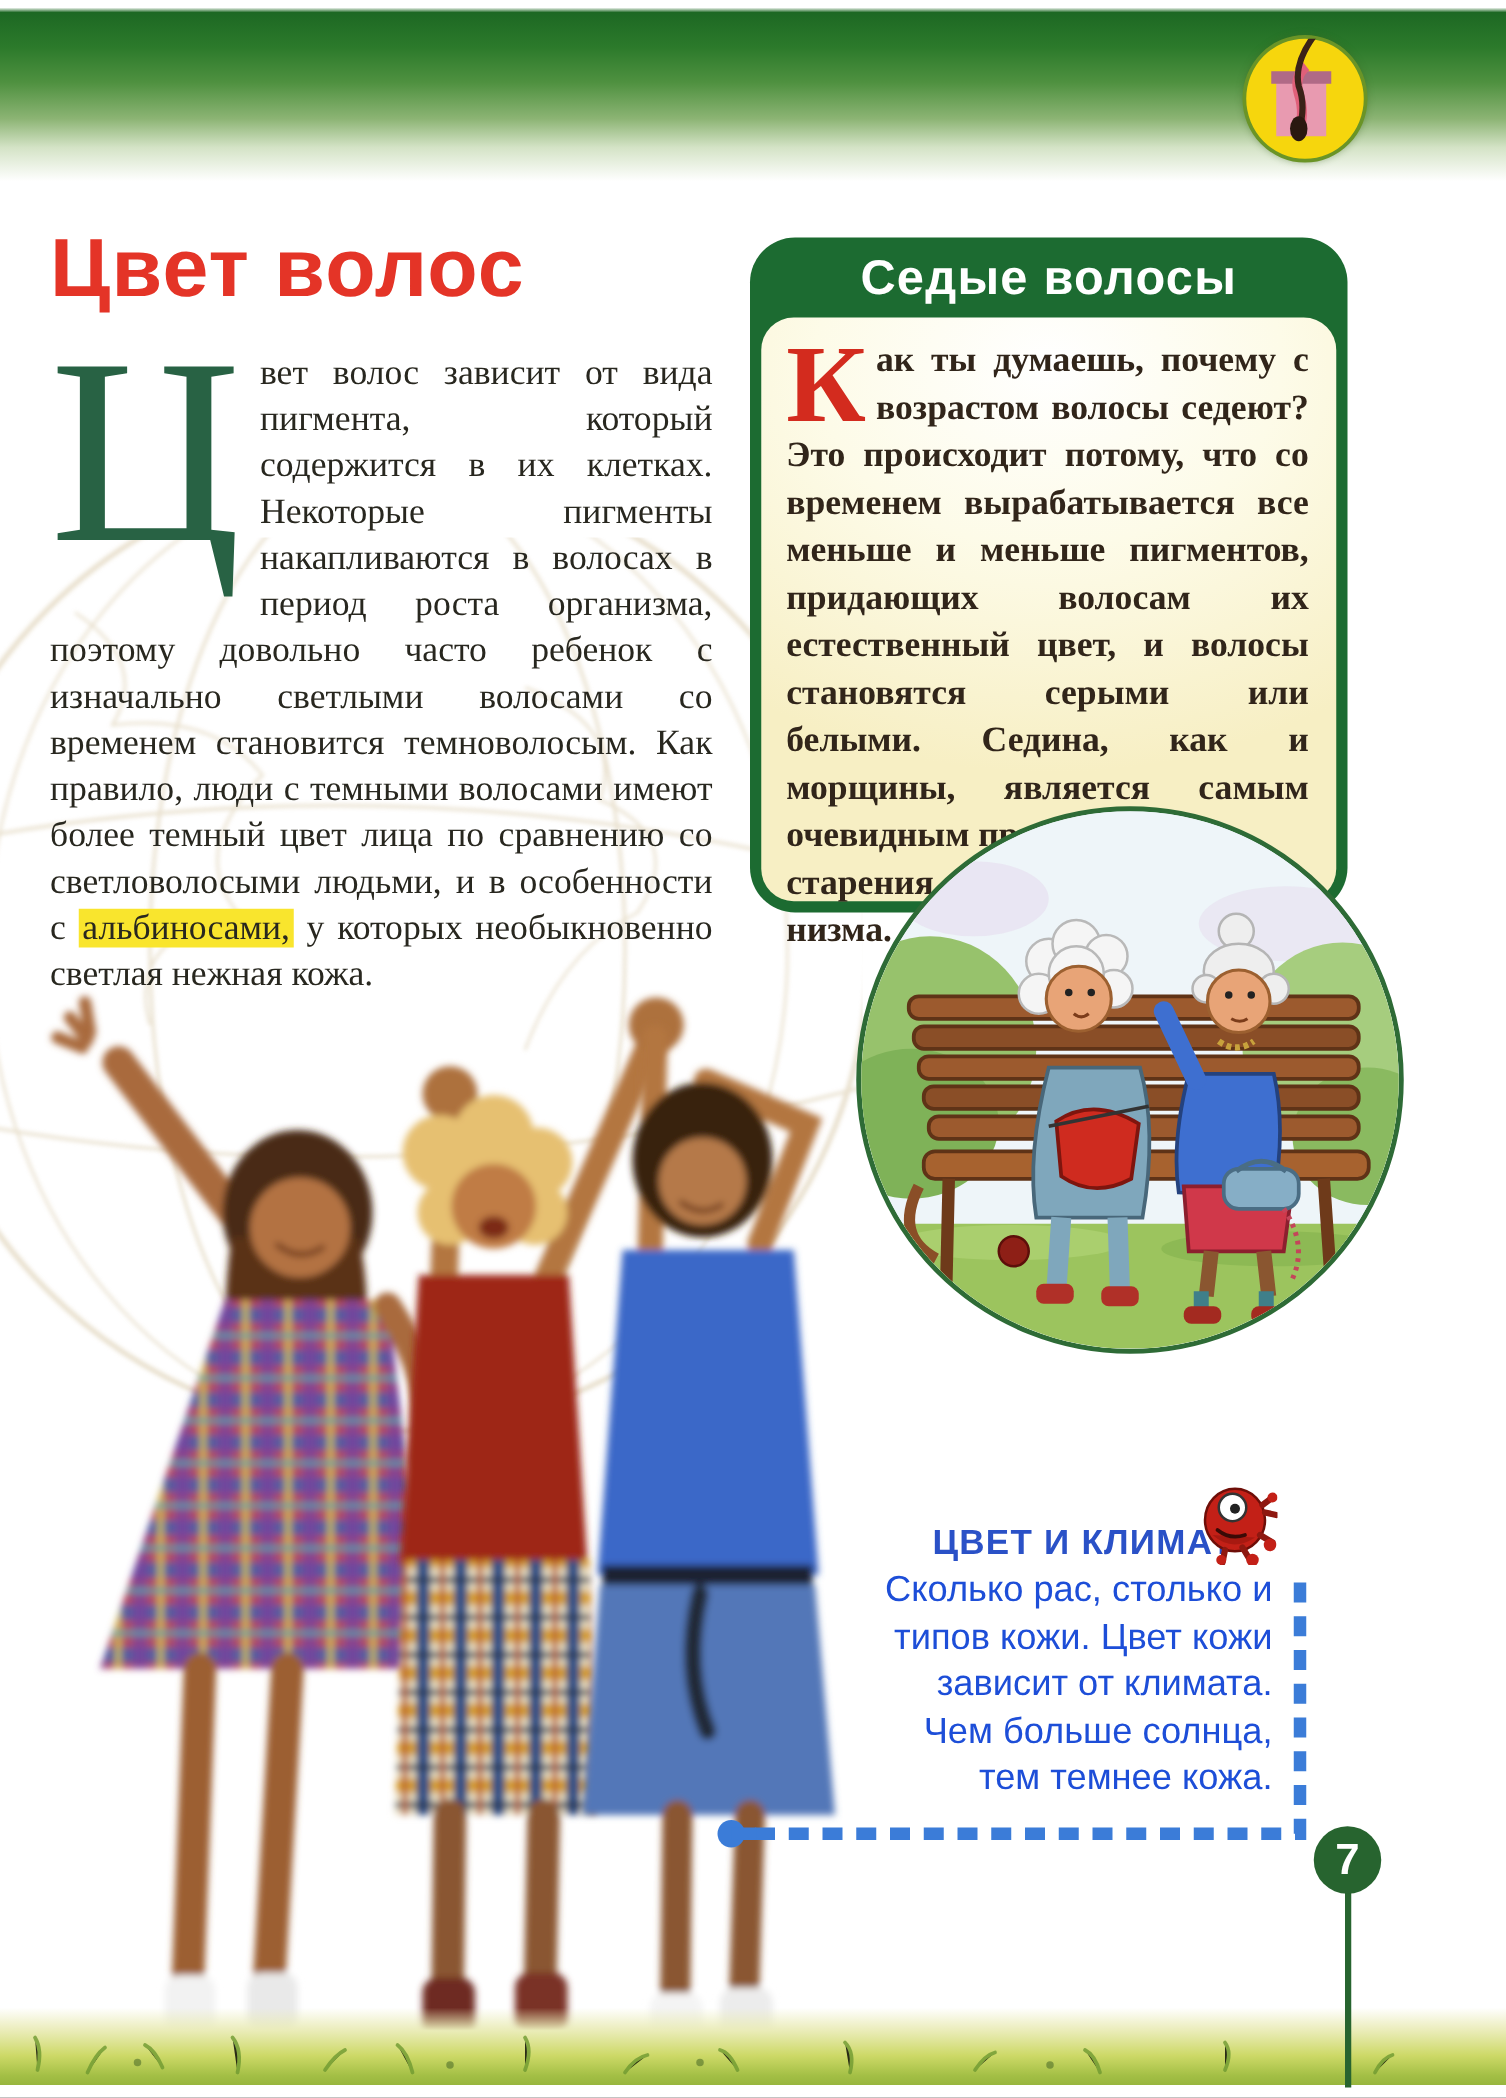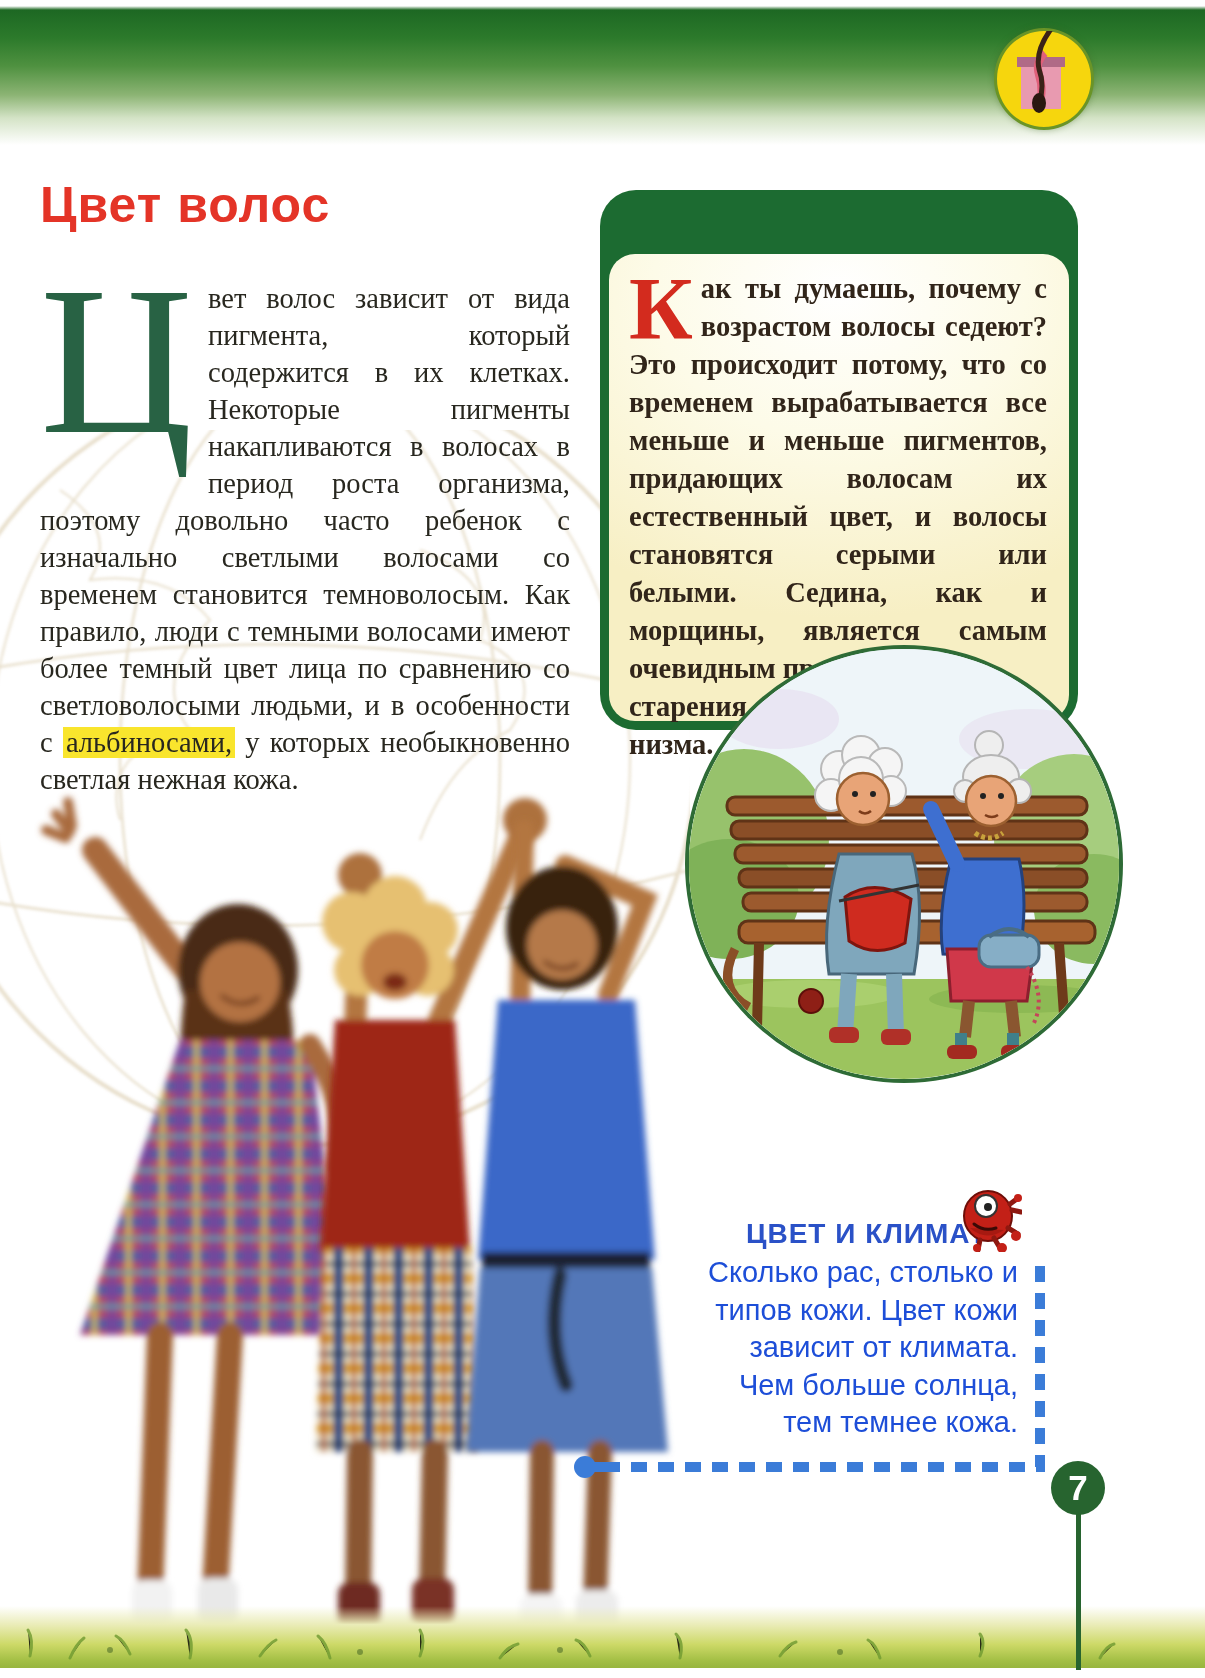--- a/index.html
+++ b/index.html
@@ -19,21 +19,21 @@
   .badge{
     position:absolute;left:994px;top:28px;width:94px;height:96px;z-index:6;
     border-radius:50%;background:#f6d60d;border:3px solid #6a9427;
     box-shadow:0 0 6px rgba(60,100,30,.4);
   }
   .badge svg{position:absolute;left:0;top:0;}
   
   .title{
     position:absolute;left:40px;top:176px;z-index:5;
     font-family:"Liberation Sans",sans-serif;font-weight:bold;
-    font-size:50px;color:#e43427;letter-spacing:1px;
+    font-size:66px;color:#e43427;letter-spacing:1px;
   }
   
   .article{
     position:absolute;left:40px;top:280px;width:530px;z-index:5;
     font-size:28.5px;line-height:37px;color:#28271f;text-align:justify;
   }
   .dropcap-green{
     float:left;width:158px;height:180px;margin:6px 10px 0 0;
     font-size:212px;line-height:150px;color:#286244;
     font-family:"Liberation Serif",serif;
@@ -230,20 +230,21 @@
     </svg>
   </div>
 
   <div class="title">Цвет волос</div>
 
   <div class="article">
     <span class="dropcap-green">Ц</span><span>вет волос зависит от вида пигмента, который содержится в их клетках. Некоторые пигменты накапливаются в волосах в период роста организма, поэтому довольно часто ребенок с изначально светлыми волосами со временем становится темноволосым. Как правило, люди с темными волосами имеют более темный цвет лица по сравнению со светловолосыми людьми, и в особенности с </span><span class="hl">альбиносами,</span><span> у которых необыкновенно светлая нежная кожа.</span>
   </div>
 
   <div class="sbox">
+    <div class="sbox-header">Седые волосы</div>
     <div class="sbox-inner"><span class="dropcap-red">К</span><span>ак ты думаешь, почему с возрастом волосы седеют? Это происходит потому, что со временем вырабатывается все меньше и меньше пигментов, придающих волосам их естественный цвет, и волосы становятся серыми или белыми. Седина, как и морщины, является самым очевидным признаком
 старения орга-
 низма.</span>
     </div>
   </div>
 
   <div class="illo">
     <svg width="430" height="430" viewBox="0 0 430 430">
       <rect width="430" height="430" fill="#eef5f9"></rect>
       <ellipse cx="90" cy="70" rx="60" ry="30" fill="#e6dcee" opacity=".6"></ellipse>

